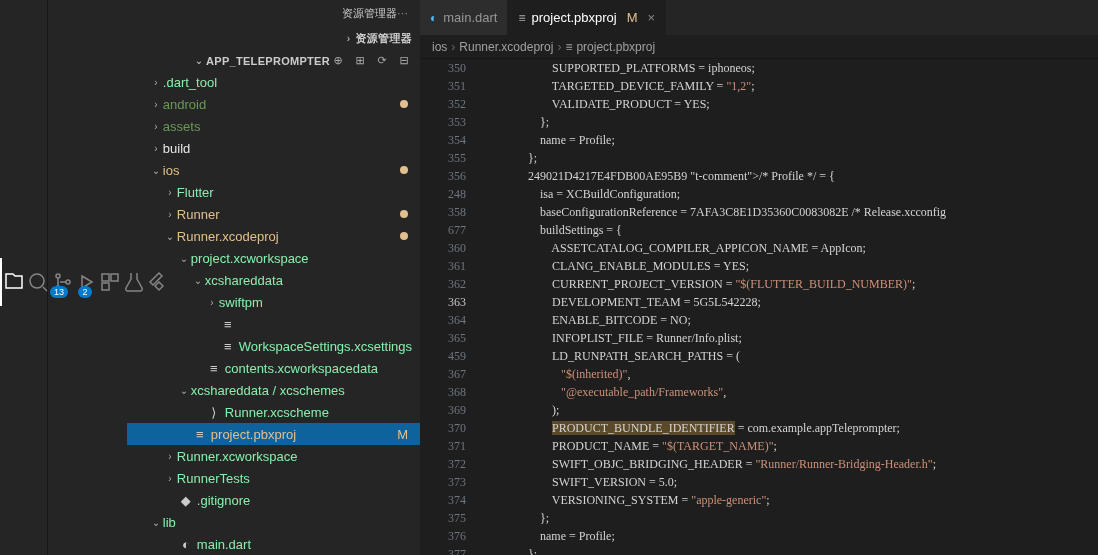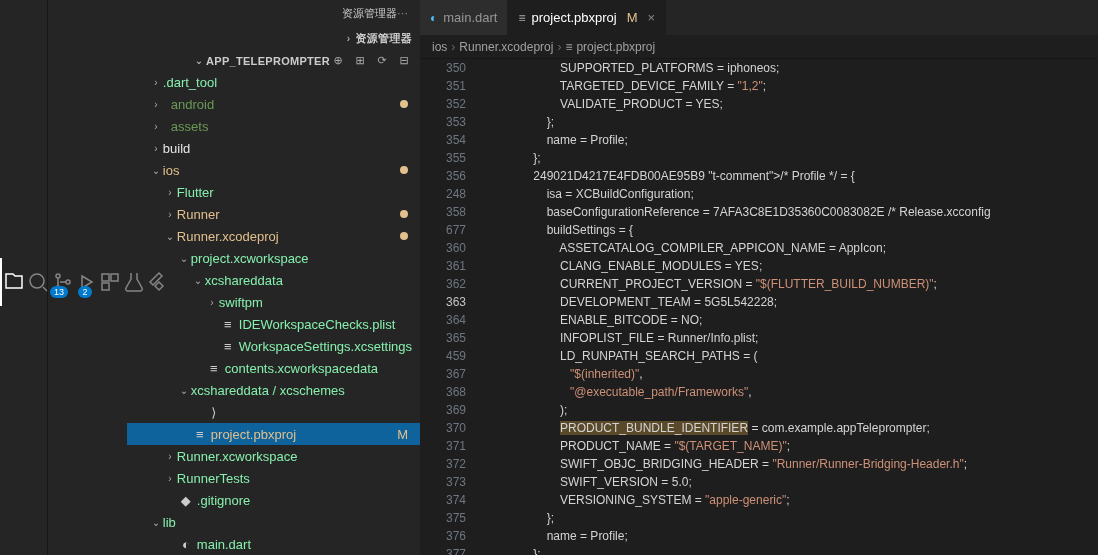--- a/index.html
+++ b/index.html
@@ -106,21 +106,21 @@
 .tree-item .label { flex: 1; }
 .tree-item .status-dot {
   width: 8px;
   height: 8px;
   border-radius: 50%;
   background: #e2c08d;
   margin-right: 4px;
 }
 .tree-item .mchar { color: #e2c08d; margin-right: 4px; }
 .c-default { color: #86efac; }
-.c-green { color: #6a9955; margin-left: 8px; }
+.c-green { color: #6a9955; }
 .c-tan { color: #e2c08d; }
 .c-dim { color: #e5e5e5; }
 
 .editor-area {
   flex: 1;
   background: #1e1e1e;
   display: flex;
   flex-direction: column;
   overflow: hidden;
 }
@@ -155,21 +155,21 @@
   gap: 4px;
   border-bottom: 1px solid #161616;
   height: 24px;
 }
 .breadcrumb .sep { color: #666; }
 
 .code-area {
   flex: 1;
   display: flex;
   overflow: hidden;
-  font-family: Liberation Sans, sans-serif;
+  font-family: Liberation Serif, serif;
   font-size: 12px;
   line-height: 18px;
 }
 .gutter {
   width: 60px;
   text-align: right;
   color: #6e7681;
   padding-right: 14px;
   user-select: none;
   background: #1e1e1e;
@@ -299,39 +299,39 @@
         <span class="twisty">⌄</span>
         <span class="label c-default">xcshareddata</span>
       </div>
       <div class="tree-item" style="padding-left: 78px;">
         <span class="twisty">›</span>
         <span class="label c-default">swiftpm</span>
       </div>
       <div class="tree-item" style="padding-left: 78px;">
         <span class="twisty"></span>
         <span class="icon">≡</span>
-        <span class="label c-default">IDEWorkspaceChecks.plist</span>
       </div>
       <div class="tree-item" style="padding-left: 78px;">
         <span class="twisty"></span>
         <span class="icon">≡</span>
         <span class="label c-default">WorkspaceSettings.xcsettings</span>
       </div>
       <div class="tree-item" style="padding-left: 64px;">
         <span class="twisty"></span>
         <span class="icon">≡</span>
         <span class="label c-default">contents.xcworkspacedata</span>
       </div>
       <div class="tree-item" style="padding-left: 50px;">
         <span class="twisty">⌄</span>
         <span class="label c-default">xcshareddata / xcschemes</span>
       </div>
       <div class="tree-item" style="padding-left: 64px;">
         <span class="twisty"></span>
         <span class="icon">⟩</span>
+        <span class="label c-default">Runner.xcscheme</span>
       </div>
       <div class="tree-item active strong" style="padding-left: 50px;">
         <span class="twisty"></span>
         <span class="icon">≡</span>
         <span class="label c-tan">project.pbxproj</span>
         <span class="mchar">M</span>
       </div>
       <div class="tree-item" style="padding-left: 36px;">
         <span class="twisty">›</span>
         <span class="label c-default">Runner.xcworkspace</span>

